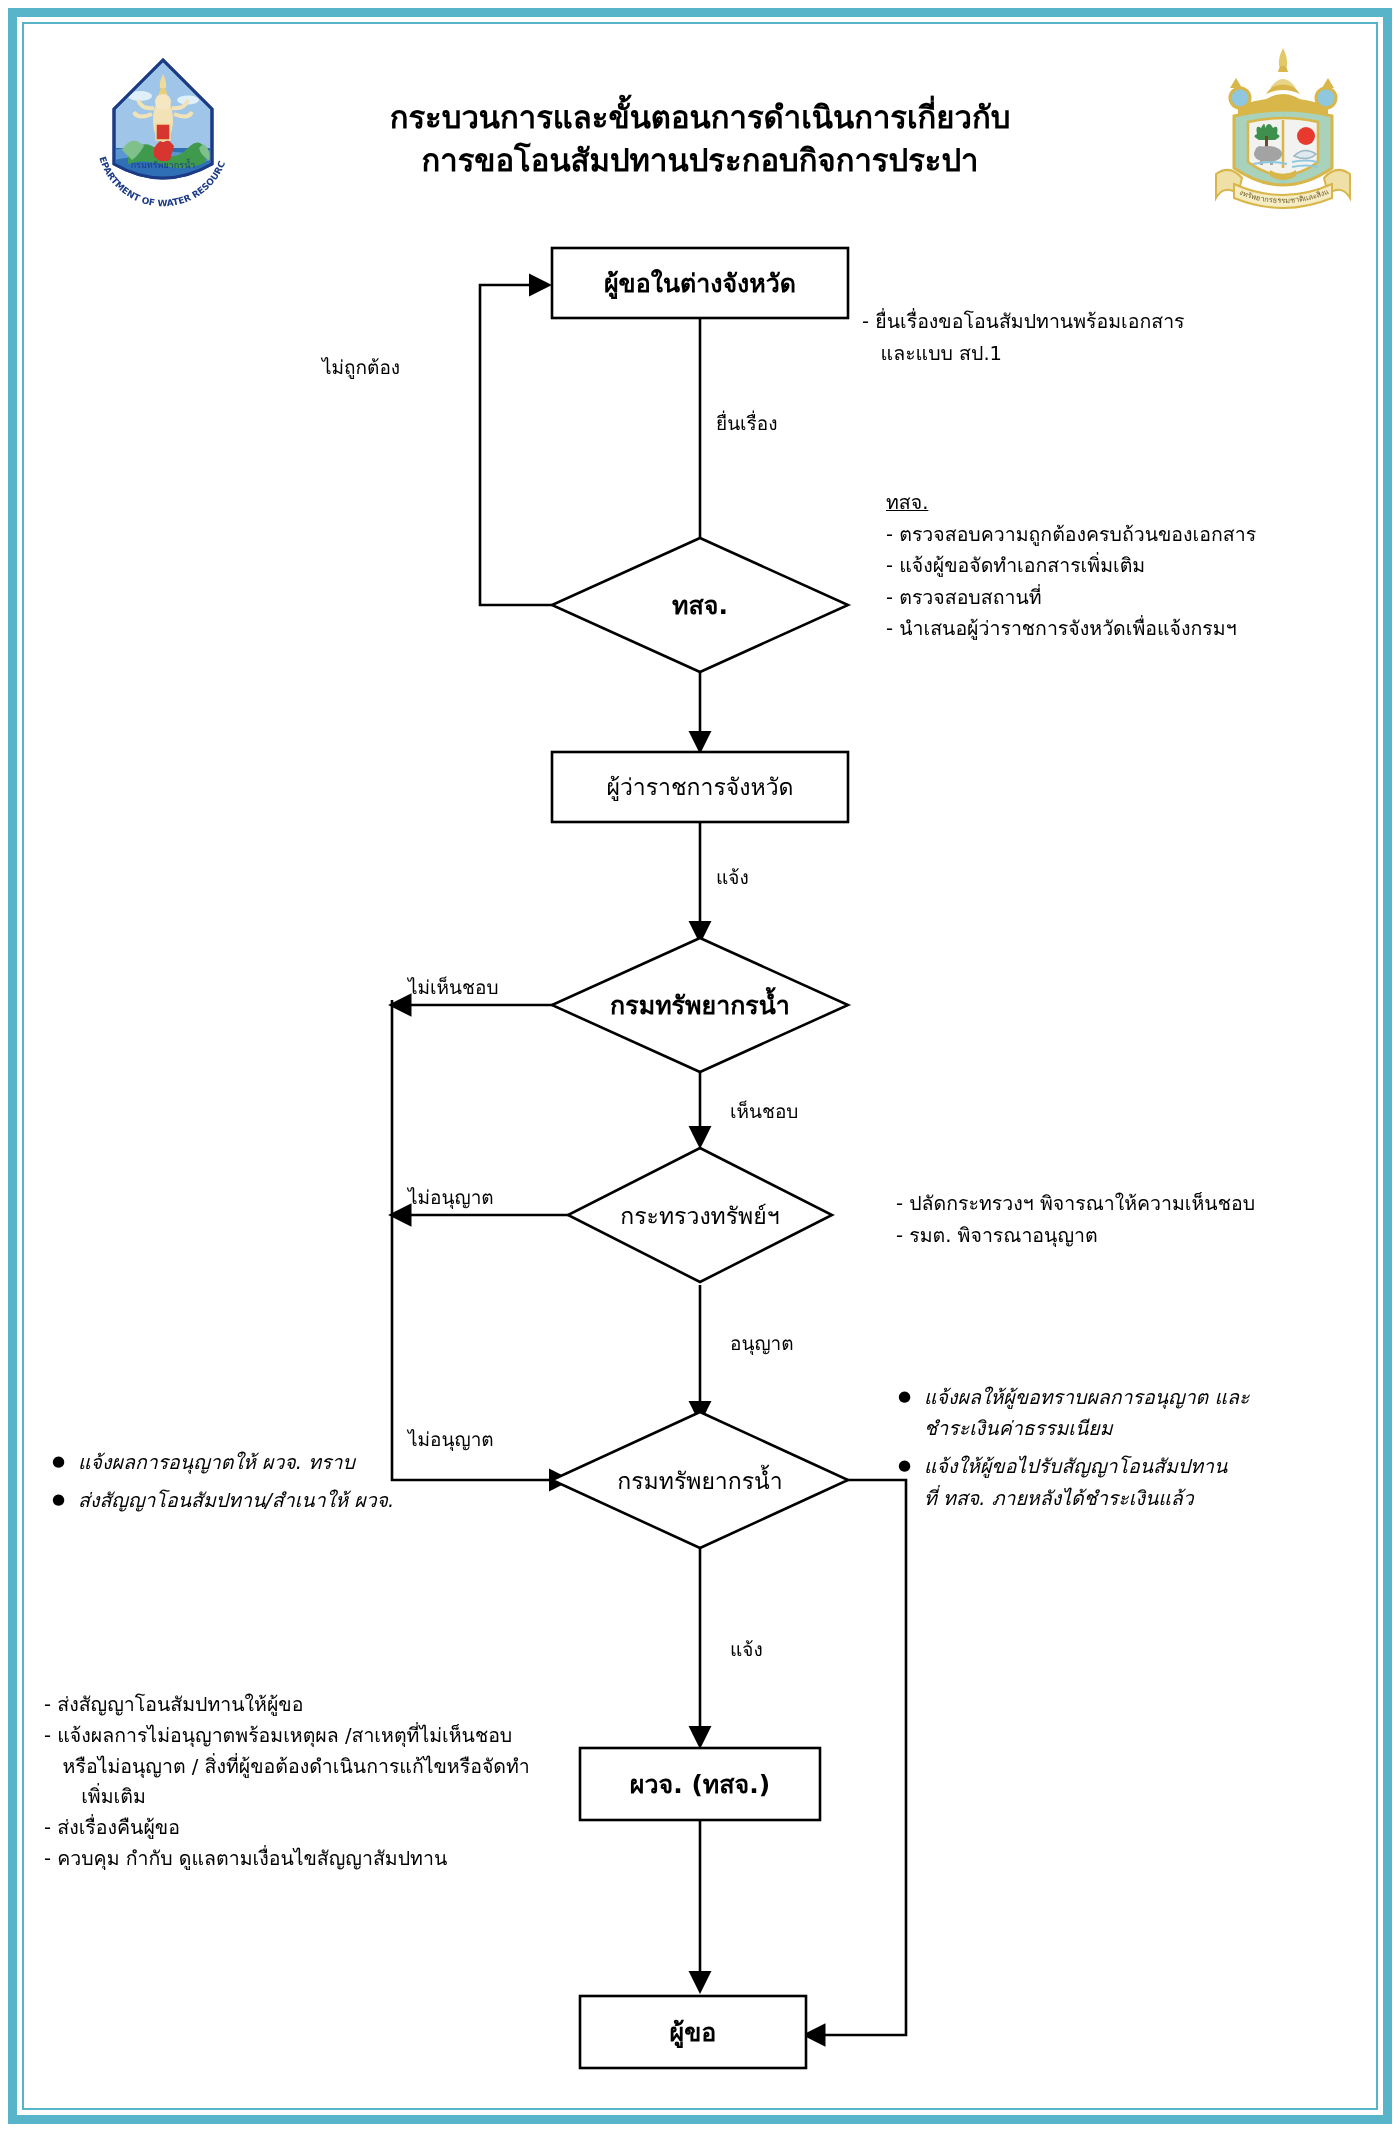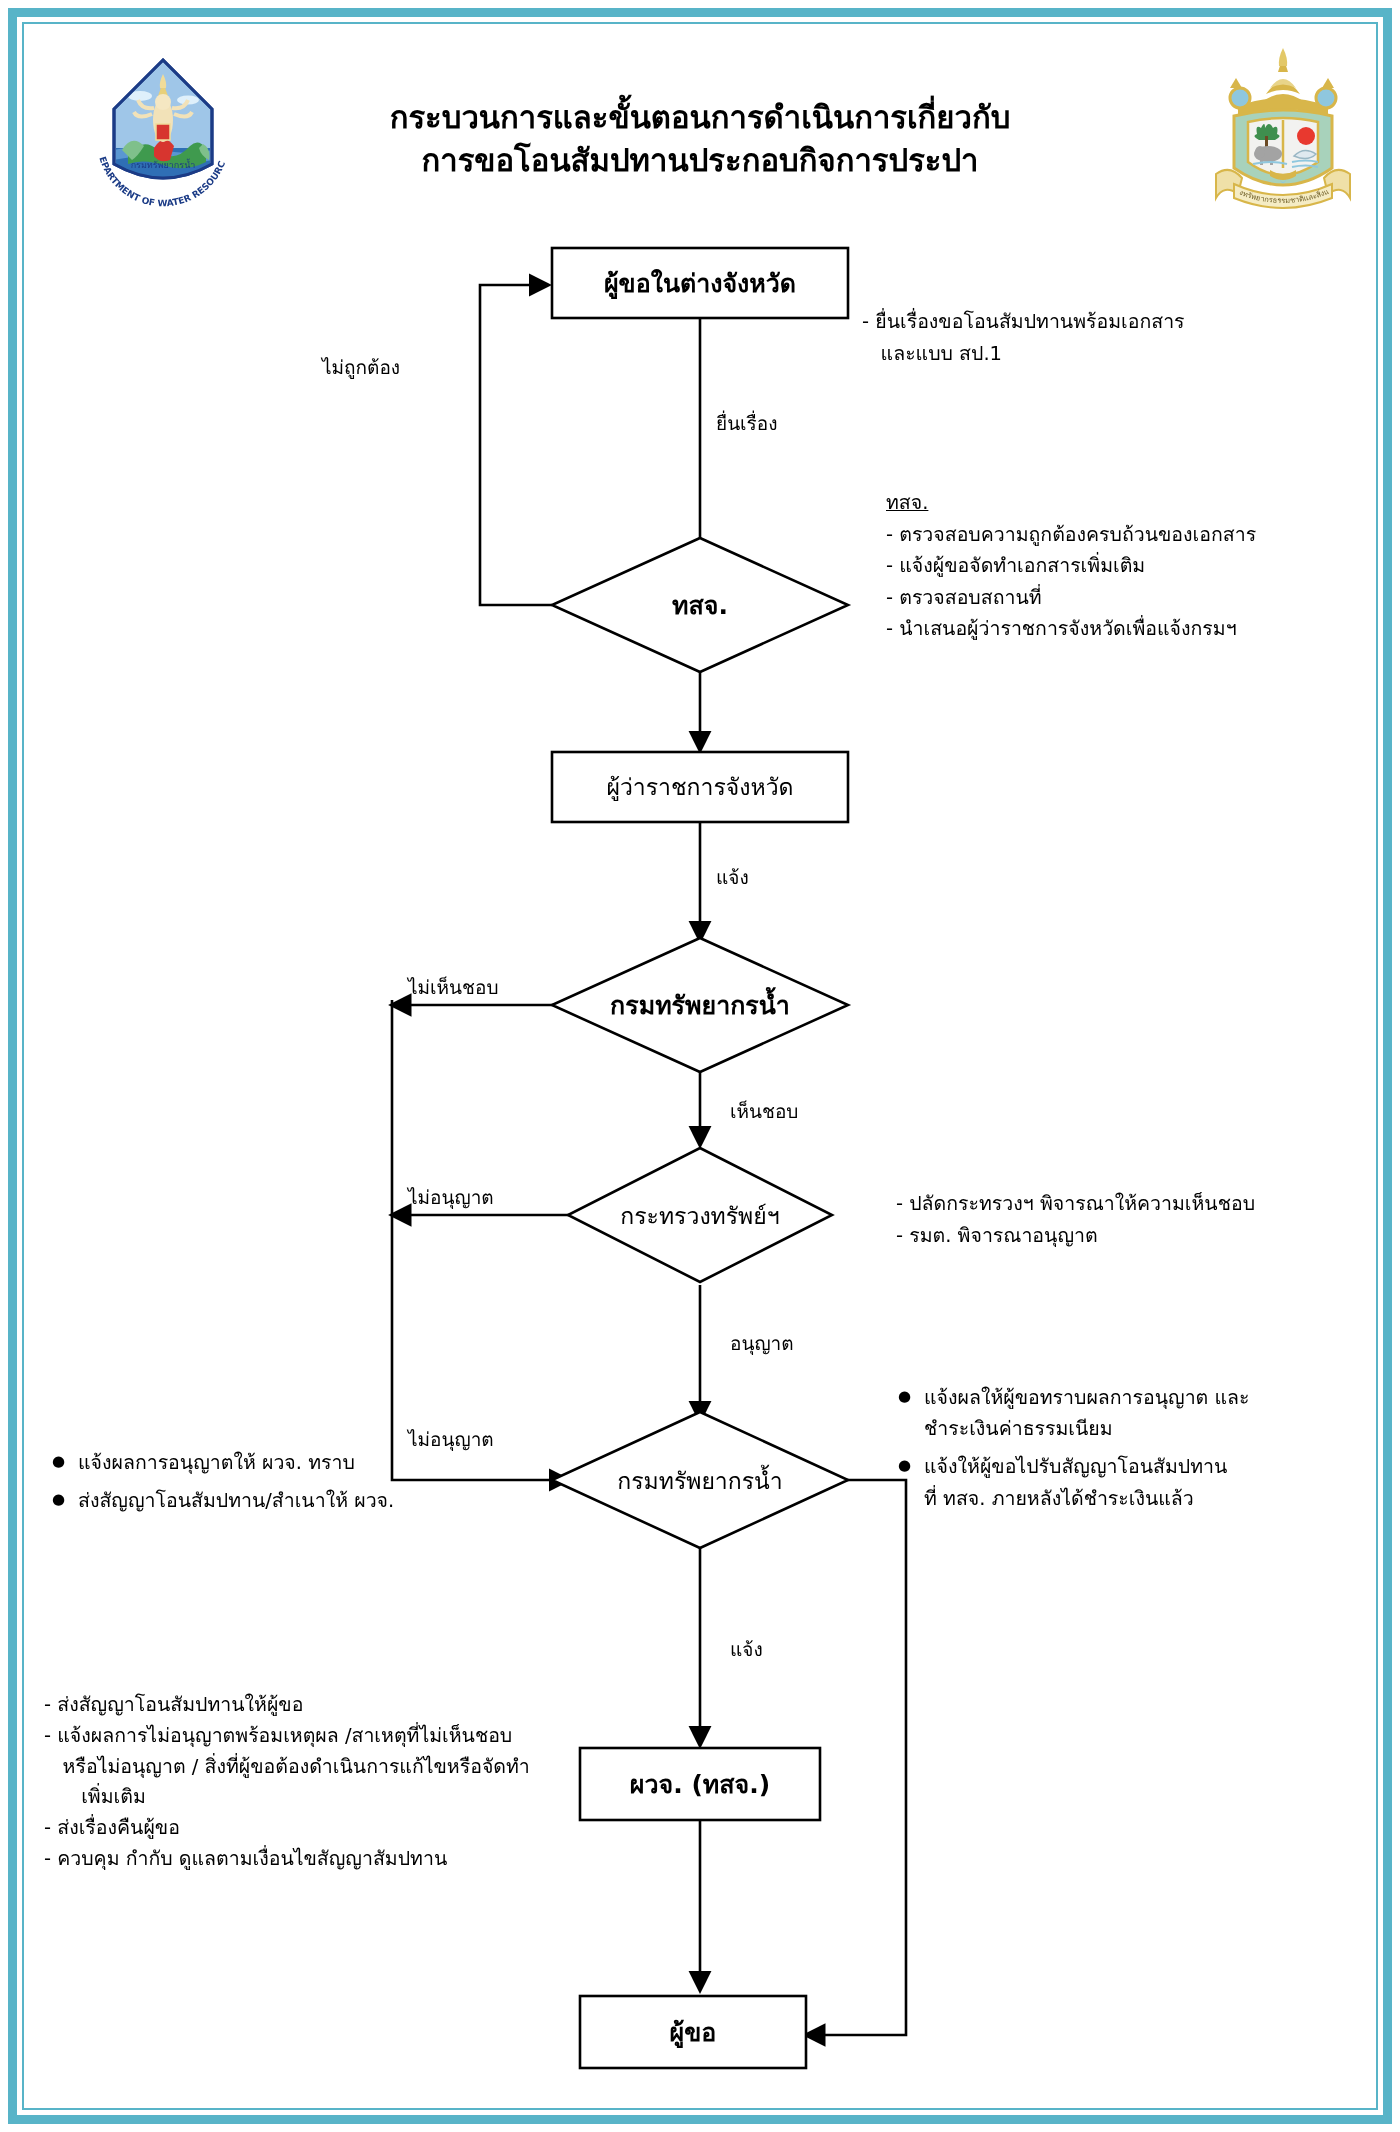--- a/index.html
+++ b/index.html
@@ -39,20 +39,21 @@
   .edgelabel{font-family:"DejaVu Sans","Liberation Sans",sans-serif;
     font-size:19px;fill:#000;}
   
   .note{position:absolute;font-size:19.5px;line-height:1.62;}
   .note .hdr{text-decoration:underline;}
   .note .li{display:block;white-space:pre-wrap;}
   .bullets{position:absolute;font-size:19.5px;line-height:1.6;}
   .bullets .bli{
     display:block;position:relative;padding-left:26px;margin-bottom:7px;
     white-space:pre-wrap;
+    font-style:italic;
   }
   .bullets .bli:before{
     content:"\25CF";position:absolute;left:0;top:0;font-size:15px;line-height:1.95;
   }
   .dashlist{position:absolute;font-size:19.5px;line-height:1.58;}
   .dashlist .dli{display:block;white-space:pre-wrap;}
 </style>
 </head>
 <body>
 

